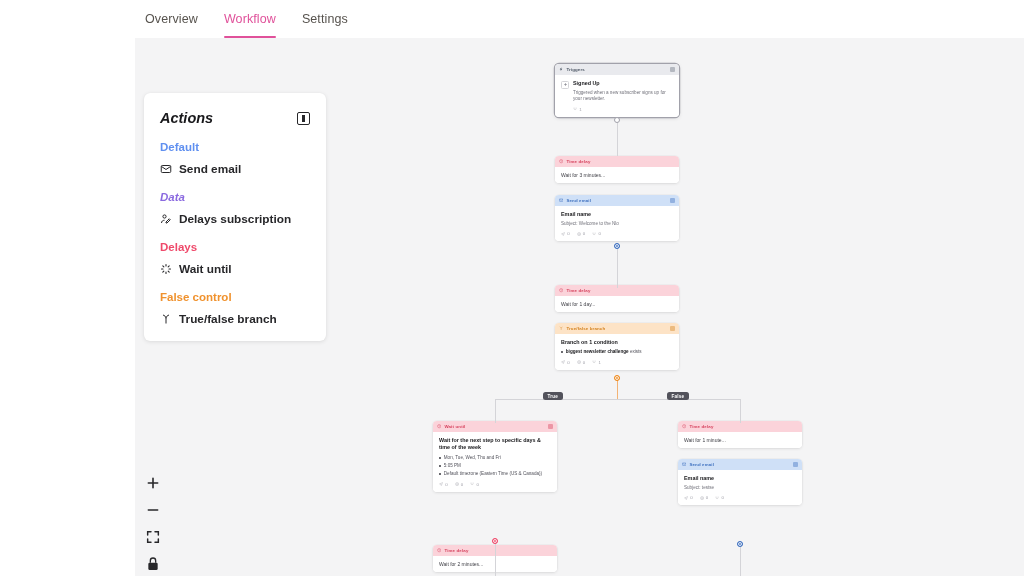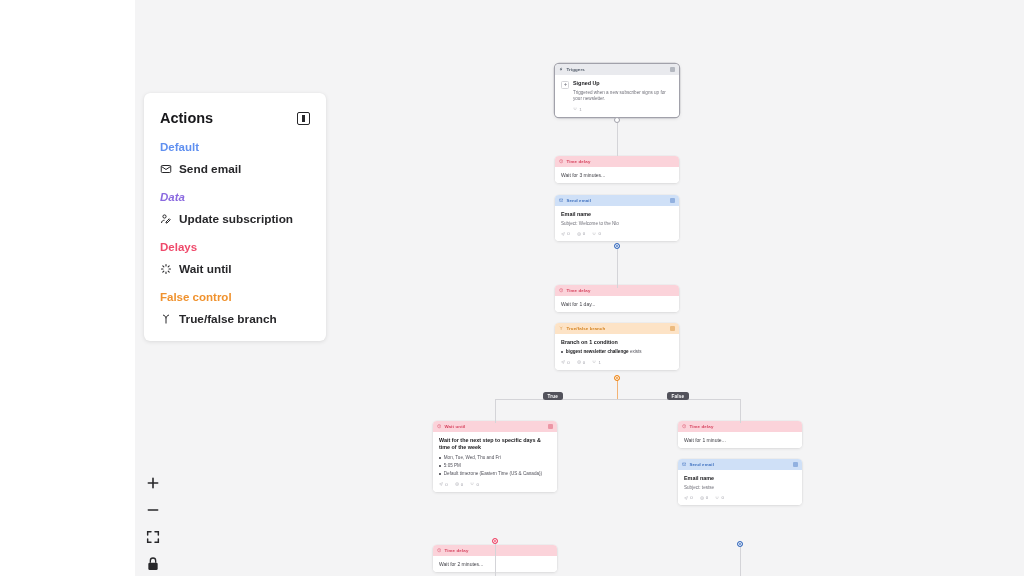--- a/index.html
+++ b/index.html
@@ -40,21 +40,21 @@
   }
 
   
   .panel {
     position: absolute; left: 9px; top: 55px; width: 182px; height: 248px;
     background: #ffffff; border-radius: 6px;
     box-shadow: 0 1px 4px rgba(0,0,0,.10), 0 0 1px rgba(0,0,0,.06);
     padding: 17px 16px 0 16px;
   }
   .panel-head { display: flex; align-items: center; justify-content: space-between; }
-  .panel-title { font-size: 14.5px; font-weight: bold; color: #18181b; }
+  .panel-title { font-size: 14.5px; font-weight: bold; color: #18181b; font-style: italic; }
   .collapse-icon {
     width: 13px; height: 13px; border: 1.4px solid #27272a; border-radius: 2px;
     display: flex; align-items: center; justify-content: center; cursor: pointer;
   }
   .collapse-icon i { display: block; width: 3px; height: 7px; background: #27272a; }
 
   .group-label { font-size: 11.5px; font-weight: bold; margin-top: 15px; }
   .g-messages { color: #6090f0; }
   .g-data     { color: #8b6ae0; font-style: italic; }
   .g-delays   { color: #ef4a6b; }
@@ -149,20 +149,33 @@
     padding: 1.6px 4.5px; border-radius: 2.5px;
     letter-spacing: .2px;
   }
 </style>
 </head>
 <body>
 
 <div id="app">
   <div class="frame">
 
+    <div class="header">
+      <div class="tabs">
+        <div class="tab">
+          <span>Overview</span>
+        </div>
+        <div class="tab active">
+          <span>Workflow</span>
+        </div>
+        <div class="tab">
+          <span>Settings</span>
+        </div>
+      </div>
+    </div>
 
     <div class="canvas">
 
       <div class="edge v" style="left:482px; top:82px; height:36px;"></div>
 
       <div class="edge v" style="left:482px; top:208px; height:42px;"></div>
 
       <div class="edge v orange" style="left:482px; top:340px; height:22px;"></div>
       <div class="edge h" style="left:360px; top:361px; width:245px;"></div>
       <div class="edge v" style="left:360px; top:361px; height:24px;"></div>
@@ -464,21 +477,21 @@
 
         <div class="group-label g-data">Data</div>
         <div class="action-row">
           <span class="a-ico">
             <svg viewBox="0 0 24 24" fill="none" stroke="currentColor" stroke-width="2">
                 <circle cx="9" cy="7" r="3.2"></circle>
                 <path d="M3 20c0-3.5 2.7-5.5 6-5.5"></path>
                 <path d="M14 20l6.5-6.5-2-2L12 18v2h2z"></path>
               </svg>
           </span>
-          <span class="lbl">Update subscription</span>
+          <span class="lbl">Delays subscription</span>
         </div>
 
         <div class="group-label g-delays">Delays</div>
         <div class="action-row">
           <span class="a-ico">
             <svg viewBox="0 0 24 24" fill="none" stroke="currentColor" stroke-width="2.2" stroke-linecap="round">
               <path d="M12 3v3M12 18v3M3 12h3M18 12h3M5.6 5.6l2.1 2.1M16.3 16.3l2.1 2.1M18.4 5.6l-2.1 2.1M7.7 16.3l-2.1 2.1"></path>
             </svg>
           </span>
           <span class="lbl">Wait until</span>

